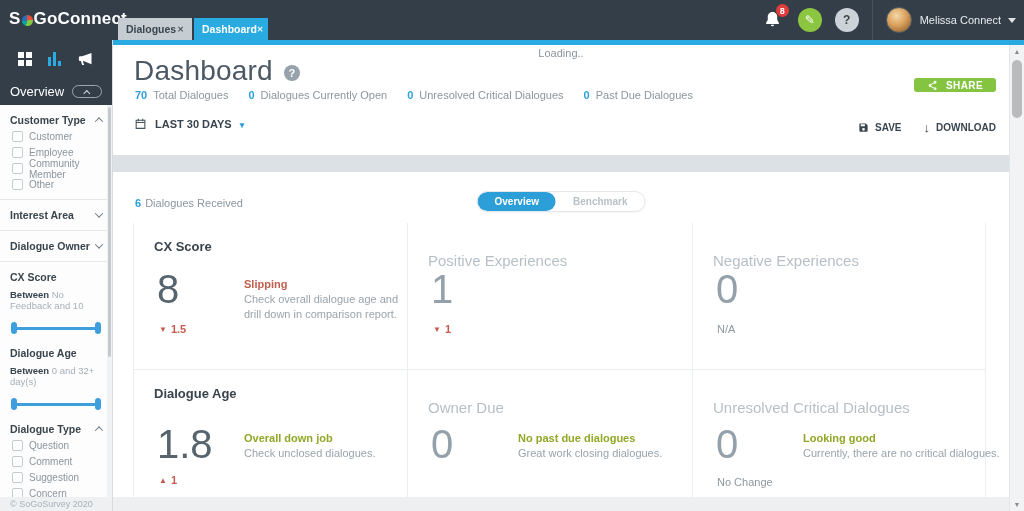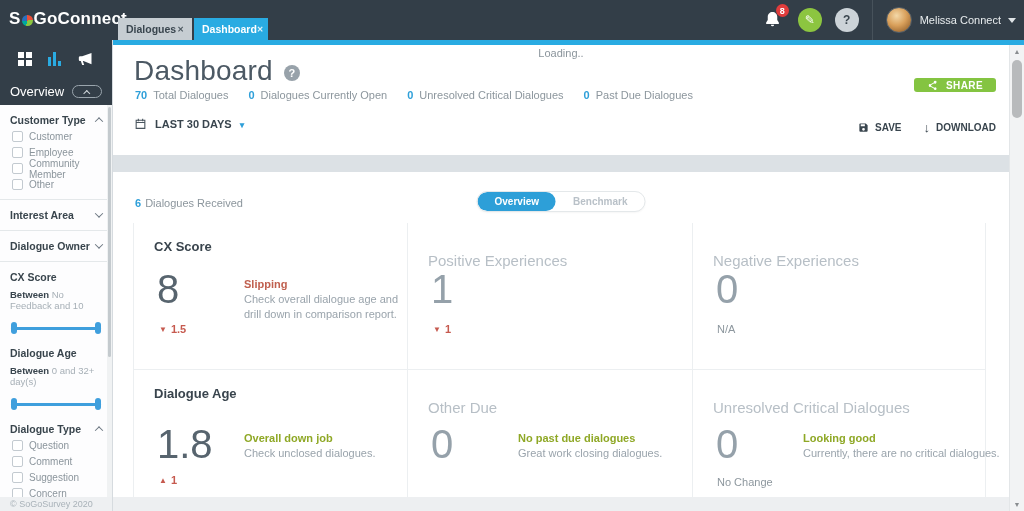--- a/index.html
+++ b/index.html
@@ -378,21 +378,21 @@
           <div class="status-title st-green">Overall down job</div>
           <div class="status-desc">Check unclosed dialogues.</div>
         </div>
         <div class="delta">
           <span class="tri">▲</span>
           <span>1</span>
         </div>
       </div>
 
       <div class="card row2 muted">
-        <div class="card-title">Other Due</div>
+        <div class="card-title">Owner Due</div>
         <div class="metric">0</div>
         <div class="status">
           <div class="status-title st-green">No past due dialogues</div>
           <div class="status-desc">Great work closing dialogues.</div>
         </div>
       </div>
 
       <div class="card row2 muted last-col">
         <div class="card-title">Unresolved Critical Dialogues</div>
         <div class="metric">0</div>

